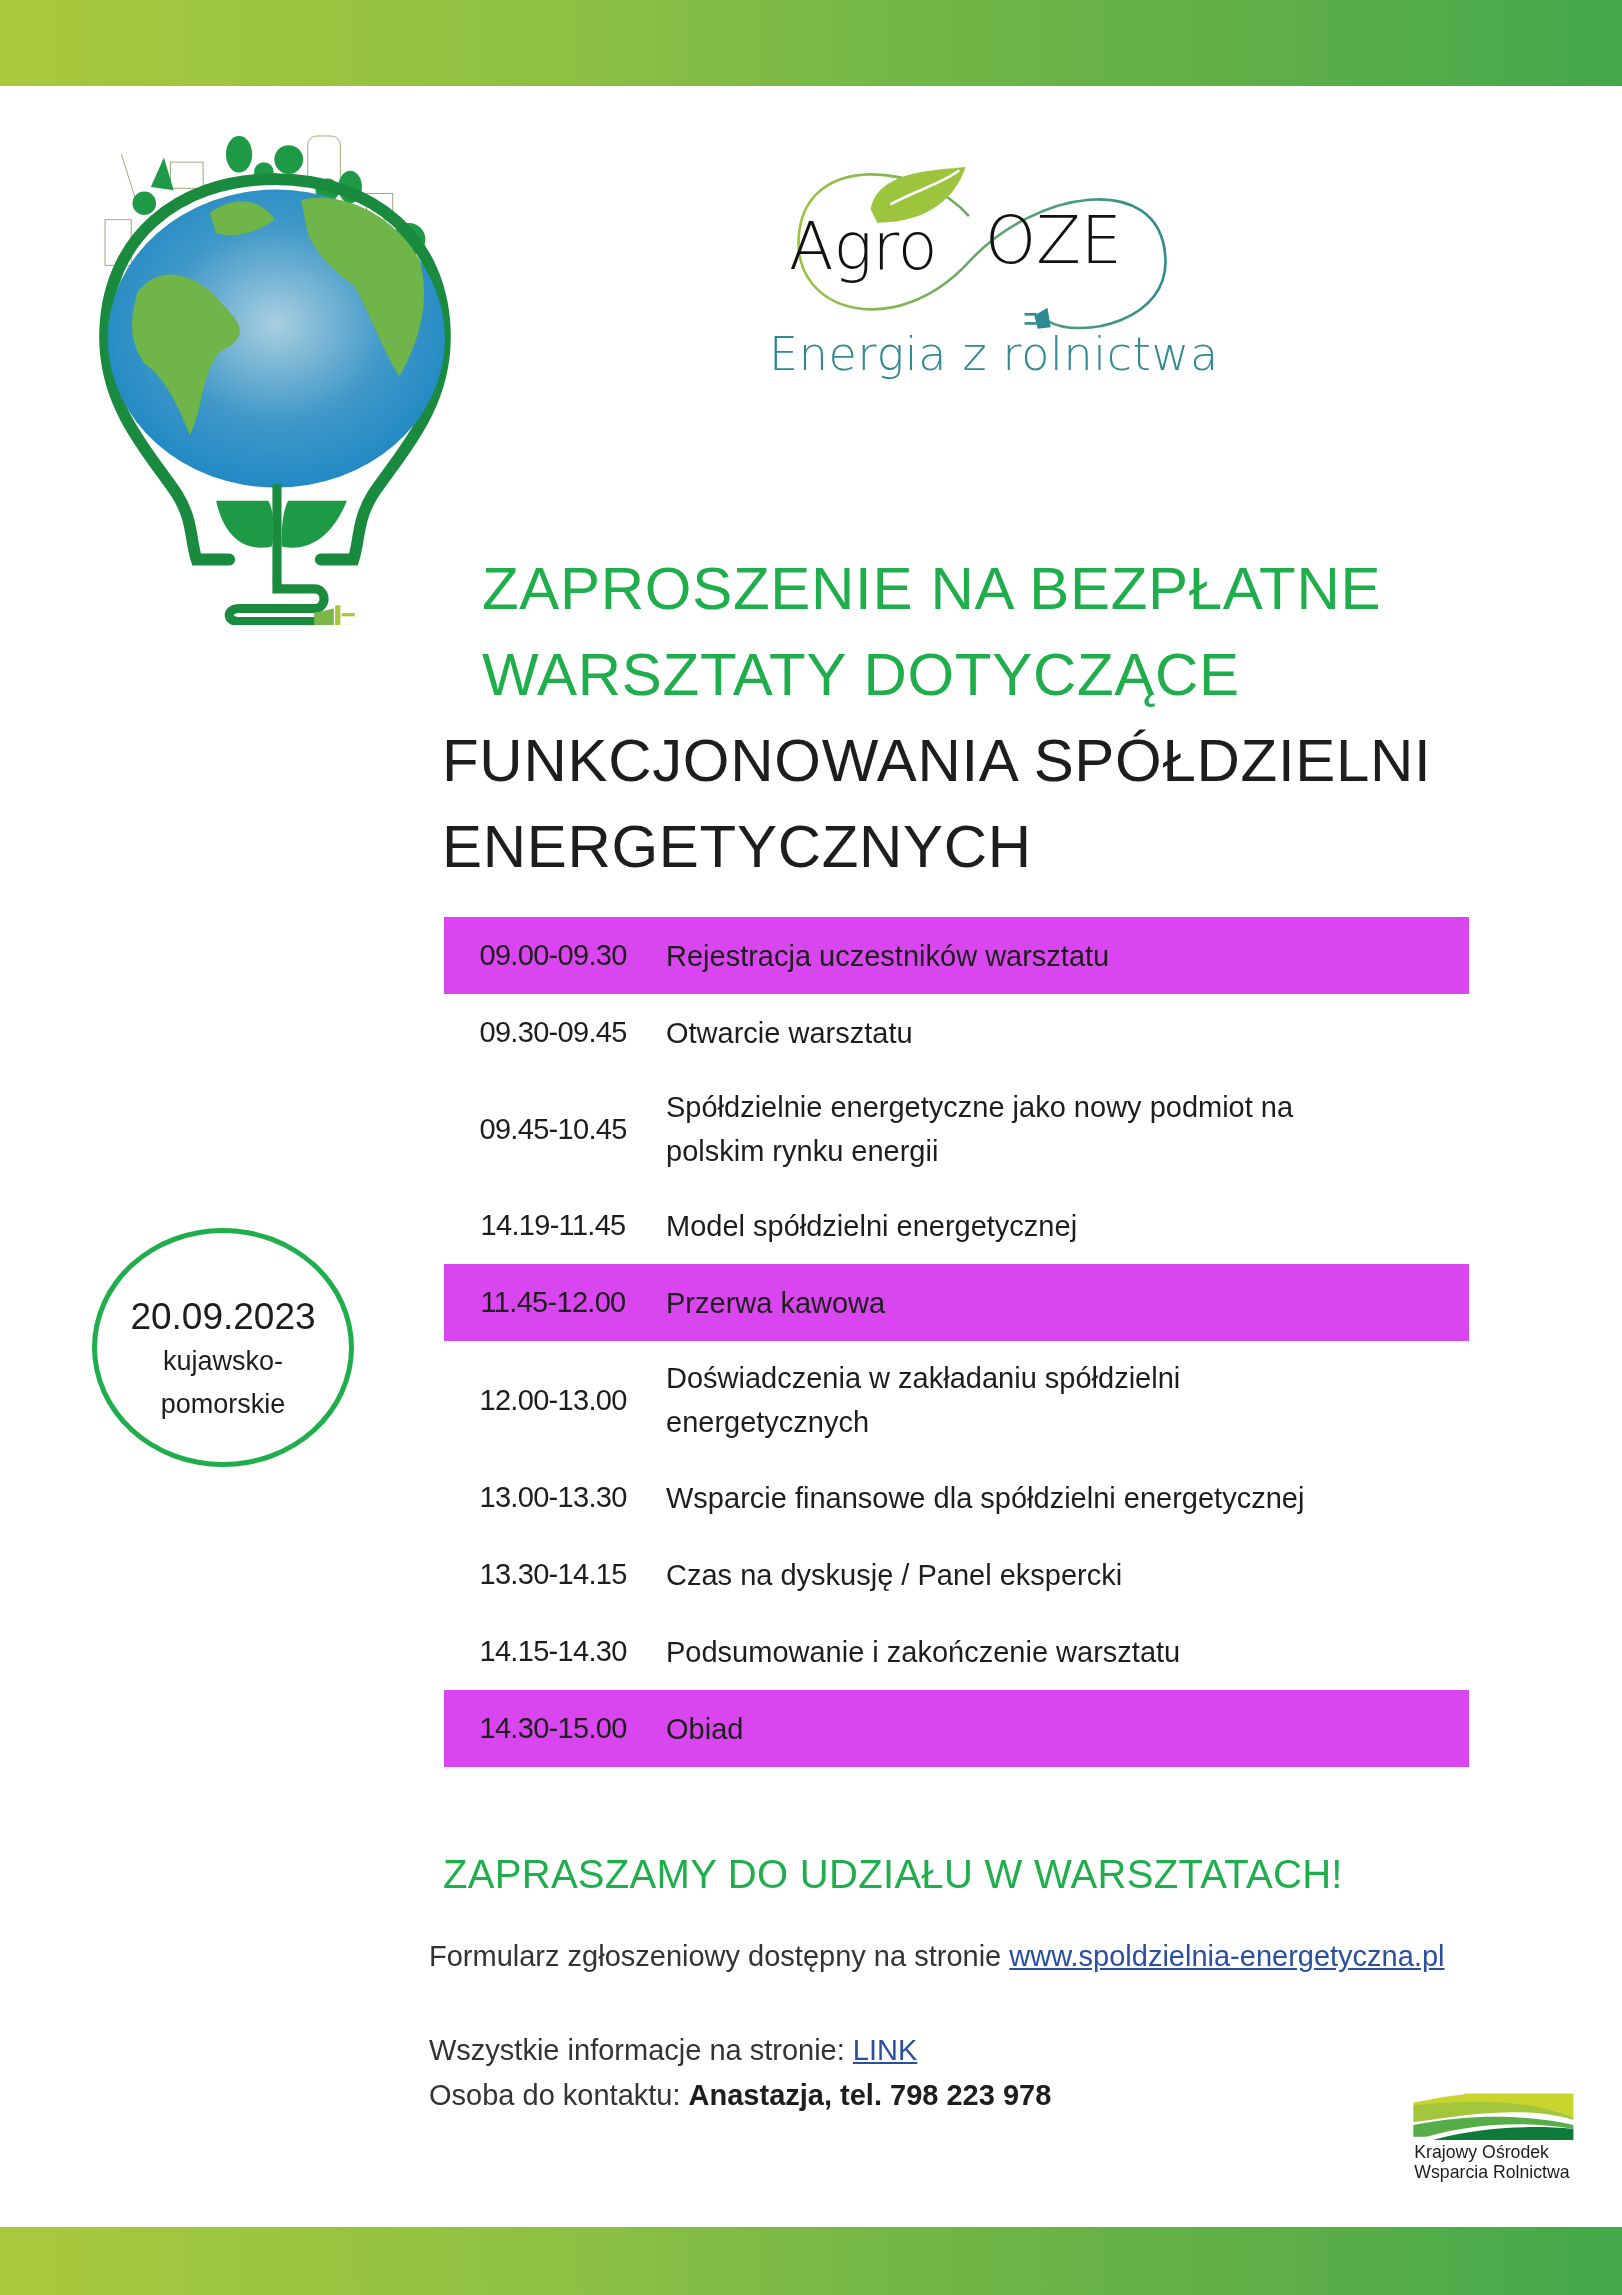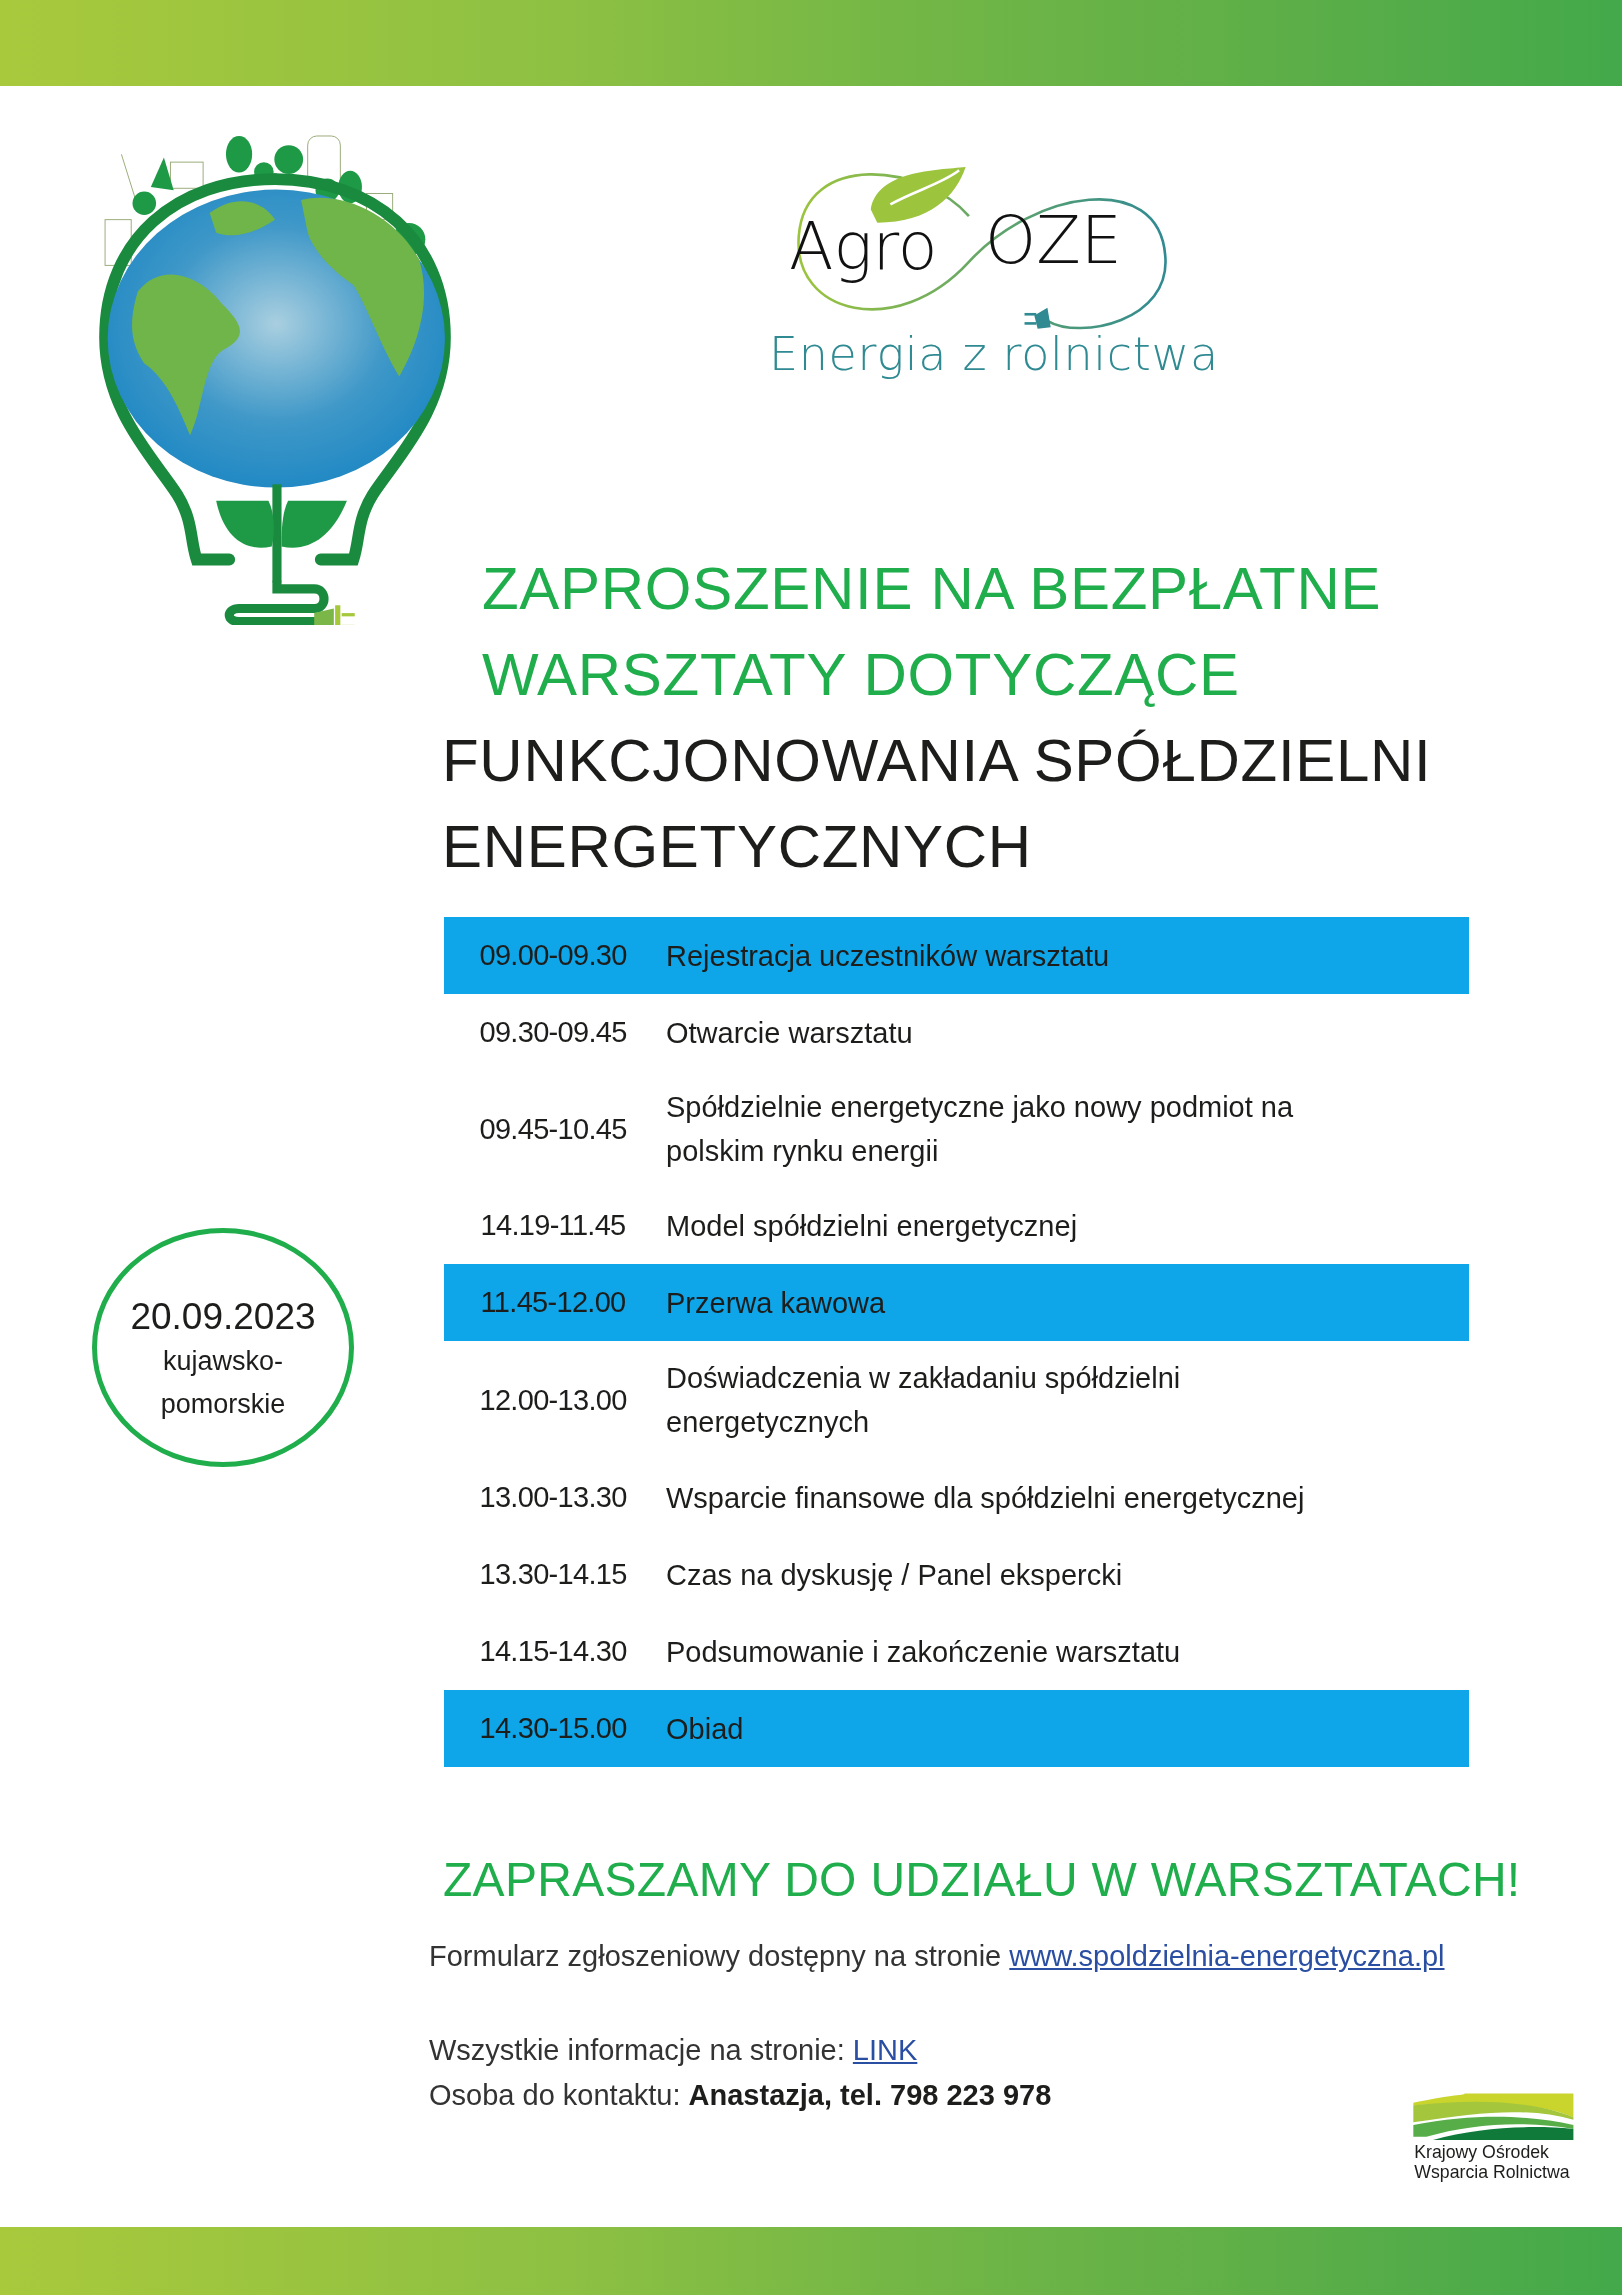--- a/index.html
+++ b/index.html
@@ -30,29 +30,29 @@
   
   .date-circle { position: absolute; left: 92px; top: 1228px; width: 262px; height: 239px;
                  border: 5.2px solid #1fae4b; border-radius: 50%; text-align: center; }
   .date-circle .date { margin-top: 63px; font-size: 37px; color: #1d1d1b; font-family: "Liberation Sans", sans-serif; }
   .date-circle .region { font-size: 27px; line-height: 39px; color: #1d1d1b; font-weight: 300;
                          font-family: "Liberation Sans", sans-serif; margin-top: 4px; }
 
   
   .agenda { position: absolute; left: 444px; top: 917px; width: 1025px; }
   .row { display: flex; align-items: center; width: 100%; }
-  .row.shaded { background: #0ea5e9; }
+  .row.shaded { background: #d946ef; }
   .row .time { width: 222px; text-align: center; font-size: 29px; color: #1d1d1b;
                font-family: "Liberation Sans", sans-serif; letter-spacing: -0.7px; padding-right: 3.9px; }
   .row .title { flex: 1; font-size: 29px; line-height: 44px; color: #1d1d1b; padding-right: 92px;
                 font-family: "Liberation Sans", sans-serif; font-weight: 300; }
   .row.shaded .title { font-weight: 400; }
 
   
-  .invite { position: absolute; left: 443px; top: 1852px; font-size: 48px; color: #1fae4b;
+  .invite { position: absolute; left: 443px; top: 1852px; font-size: 40px; color: #1fae4b;
             font-family: "Liberation Sans", sans-serif; letter-spacing: 0.3px; }
   .info { position: absolute; left: 429px; font-size: 29px; color: #1d1d1b;
           font-family: "Liberation Sans", sans-serif; }
   .info .link { color: #2a4fa2; text-decoration: underline; }
   .info .strong { color: #1d1d1b; font-weight: 700; }
   .info .light { color: #333; }
 
   
   .kowr { position: absolute; left: 1413px; top: 2091px; width: 164px; height: 98px; }
   .kowr .name { position: absolute; left: 1.3px; top: 52px; font-size: 17.7px; line-height: 19.6px; color: #1d1d1b;

